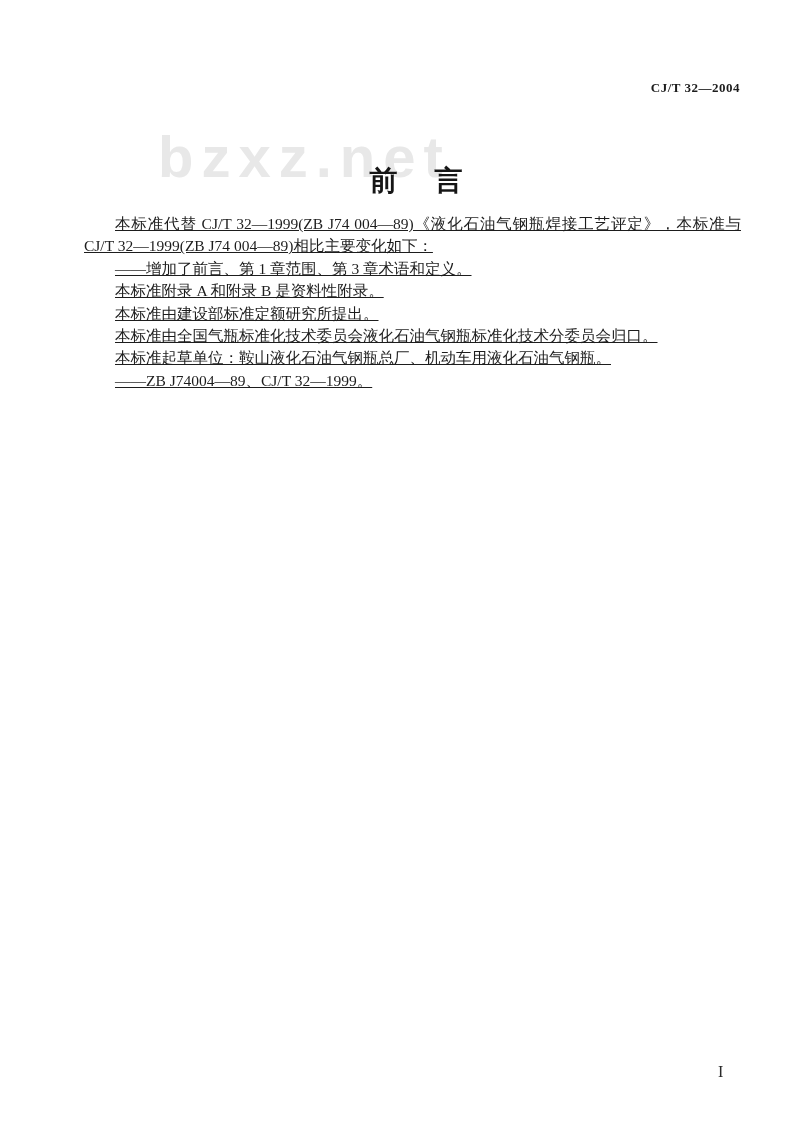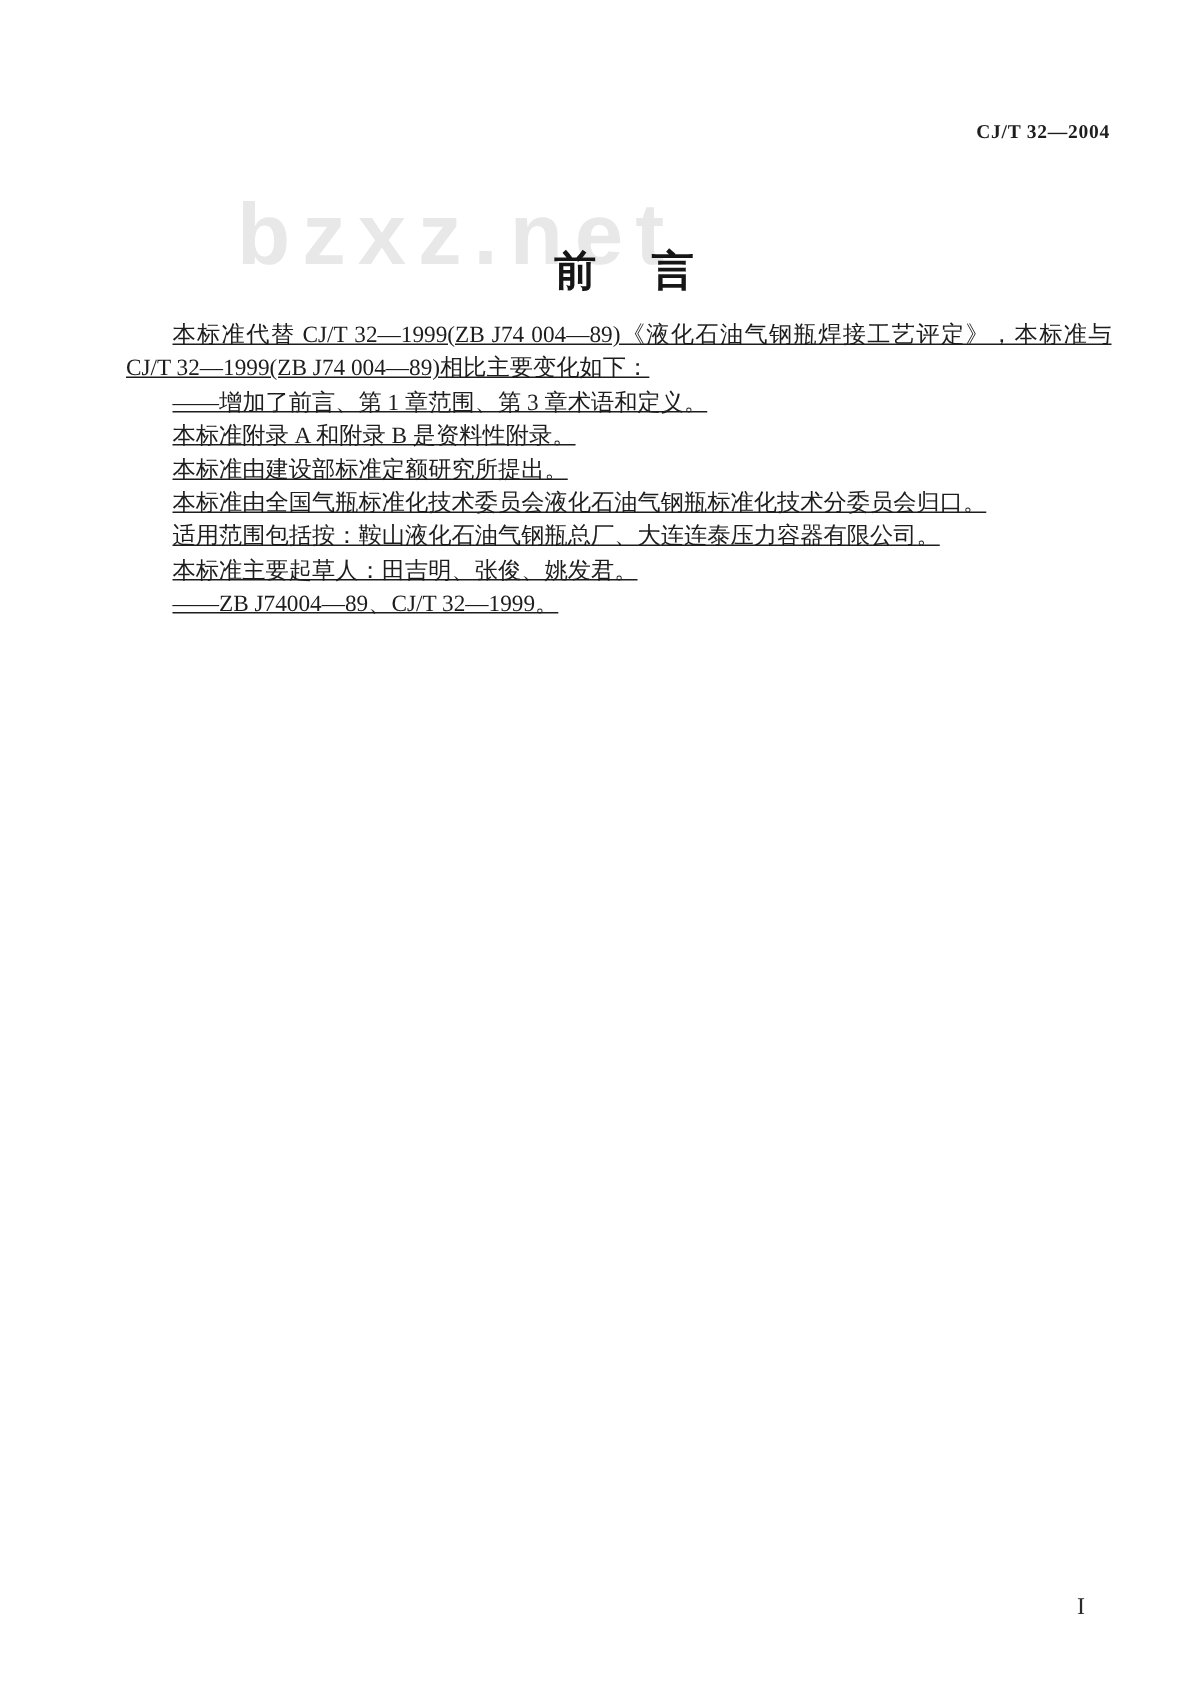--- a/index.html
+++ b/index.html
@@ -87,20 +87,19 @@
   <div class="doc-code">CJ/T 32—2004</div>
 
   <h1 class="page-title">前 言</h1>
 
   <div class="foreword-body">
     <p class="para">本标准代替 CJ/T 32—1999(ZB J74 004—89)《液化石油气钢瓶焊接工艺评定》，本标准与 CJ/T 32—1999(ZB J74 004—89)相比主要变化如下：</p>
     <p class="para">——增加了前言、第 1 章范围、第 3 章术语和定义。</p>
     <p class="para">本标准附录 A 和附录 B 是资料性附录。</p>
     <p class="para">本标准由建设部标准定额研究所提出。</p>
     <p class="para">本标准由全国气瓶标准化技术委员会液化石油气钢瓶标准化技术分委员会归口。</p>
-    <p class="para">适用范围包括按：鞍山液化石油气钢瓶总厂、大连连泰压力容器有限公司。</p>
-    <p class="para">本标准主要起草人：田吉明、张俊、姚发君。</p>
+    <p class="para">本标准起草单位：鞍山液化石油气钢瓶总厂、机动车用液化石油气钢瓶。</p>
     <p class="para">——ZB J74004—89、CJ/T 32—1999。</p>
   </div>
 
   <div class="page-number">I</div>
 
 </div>
 
 </body></html>

